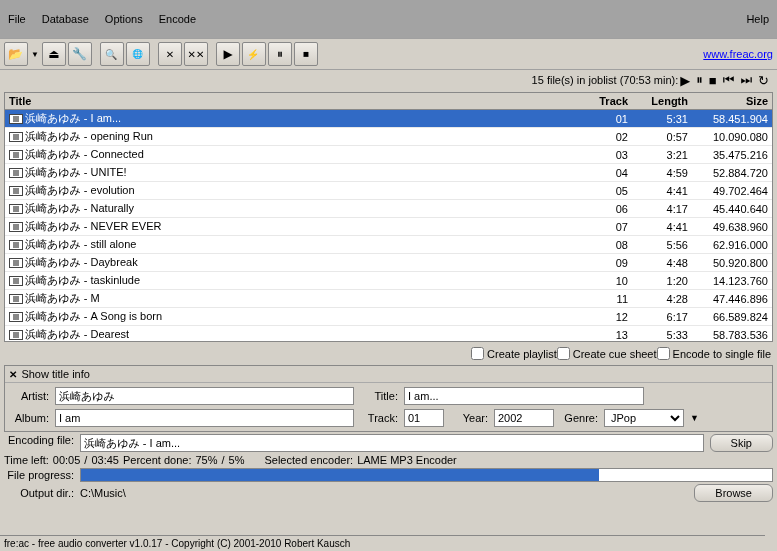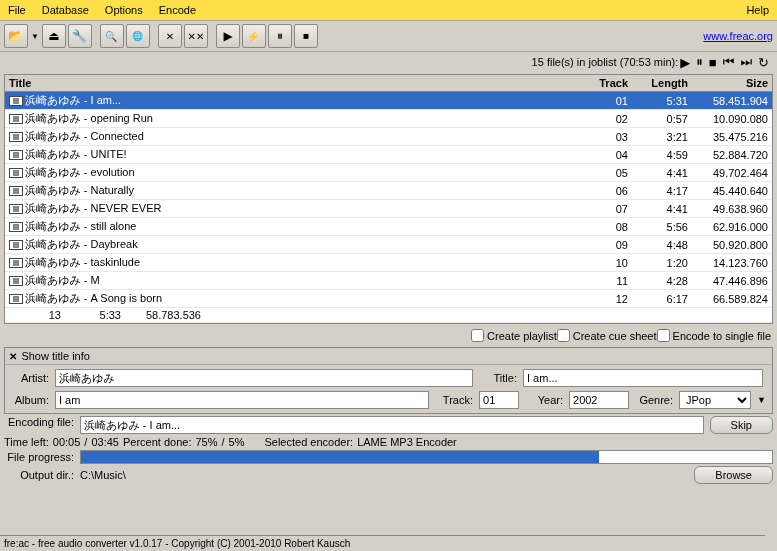--- a/index.html
+++ b/index.html
@@ -7,22 +7,22 @@
       font-family: 'Segoe UI', Tahoma, Arial, sans-serif;
       font-size: 11px;
       background: #d4d0c8;
       width: 777px;
       height: 551px;
       overflow: hidden;
       color: #000;
     }
     
     .menu-bar {
-      background: #fde047;
-      padding: 3px 4px;
+      background: #a3a3a3;
+      padding: 12px 4px;
       display: flex;
       align-items: center;
       justify-content: space-between;
       border-bottom: 1px solid #a0a0a0;
     }
     .menu-items {
       display: flex;
       gap: 8px;
     }
     .menu-item {
@@ -193,21 +193,21 @@
       gap: 6px;
     }
     .info-label { min-width: 38px; text-align: right; }
     .info-input {
       border: 1px solid #888;
       background: white;
       padding: 1px 3px;
       font-size: 11px;
       height: 18px;
     }
-    .info-input.wide { width: 418px; }
+    .info-input.wide { width: 299px; }
     .info-input.medium { width: 240px; }
     .info-input.small { width: 40px; }
     .info-input.tiny { width: 60px; }
     .genre-select {
       border: 1px solid #888;
       background: white;
       padding: 1px 2px;
       font-size: 11px;
       height: 18px;
       width: 80px;
@@ -476,20 +476,24 @@
       <div class="track-row">
         <div class="col-title">
           <span class="track-icon"></span>
           <span>浜崎あゆみ - A Song is born</span>
         </div>
         <div class="col-track">12</div>
         <div class="col-length">6:17</div>
         <div class="col-size">66.589.824</div>
       </div>
       <div class="track-row">
+        <div class="col-title">
+          <span class="track-icon"></span>
+          <span>浜崎あゆみ - Dearest</span>
+        </div>
         <div class="col-track">13</div>
         <div class="col-length">5:33</div>
         <div class="col-size">58.783.536</div>
       </div>
     </div>
 </div>
 
 <div class="checkbox-row">
   <label class="checkbox-label">
     <input type="checkbox" style="">

